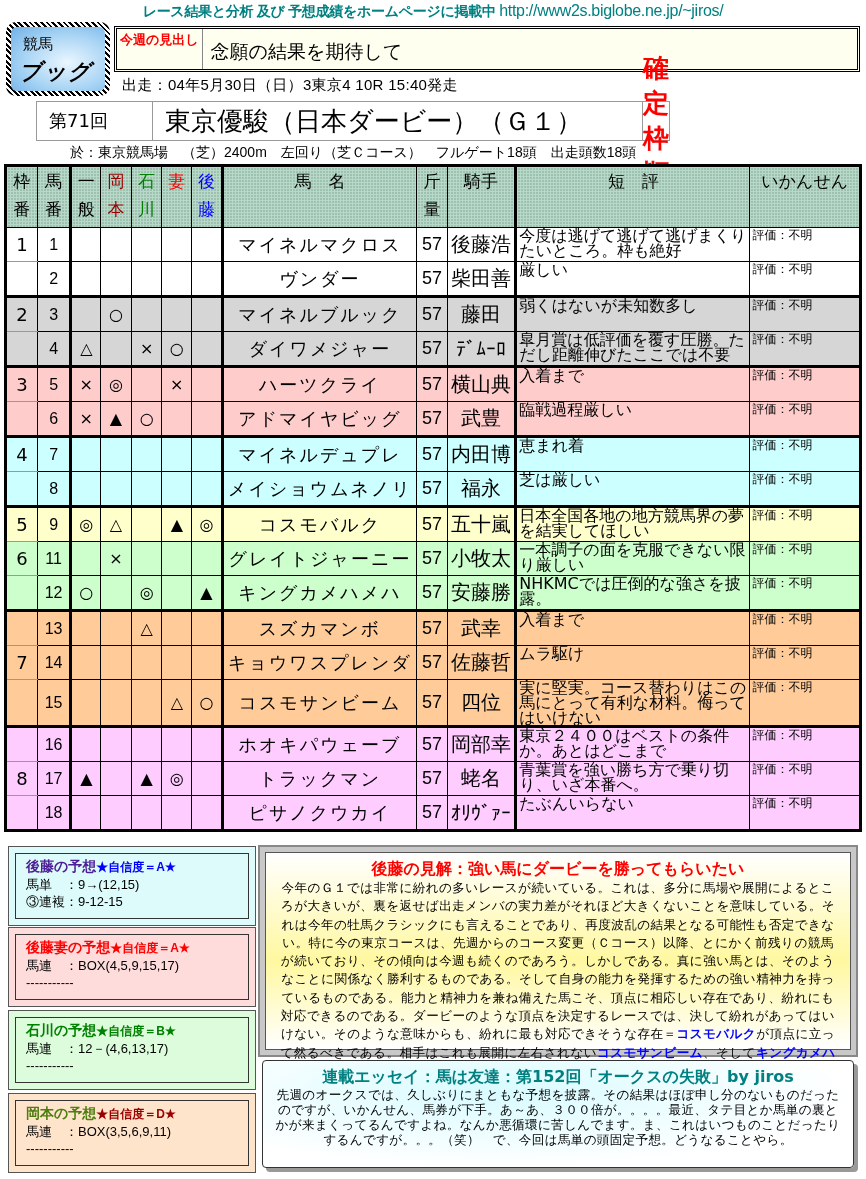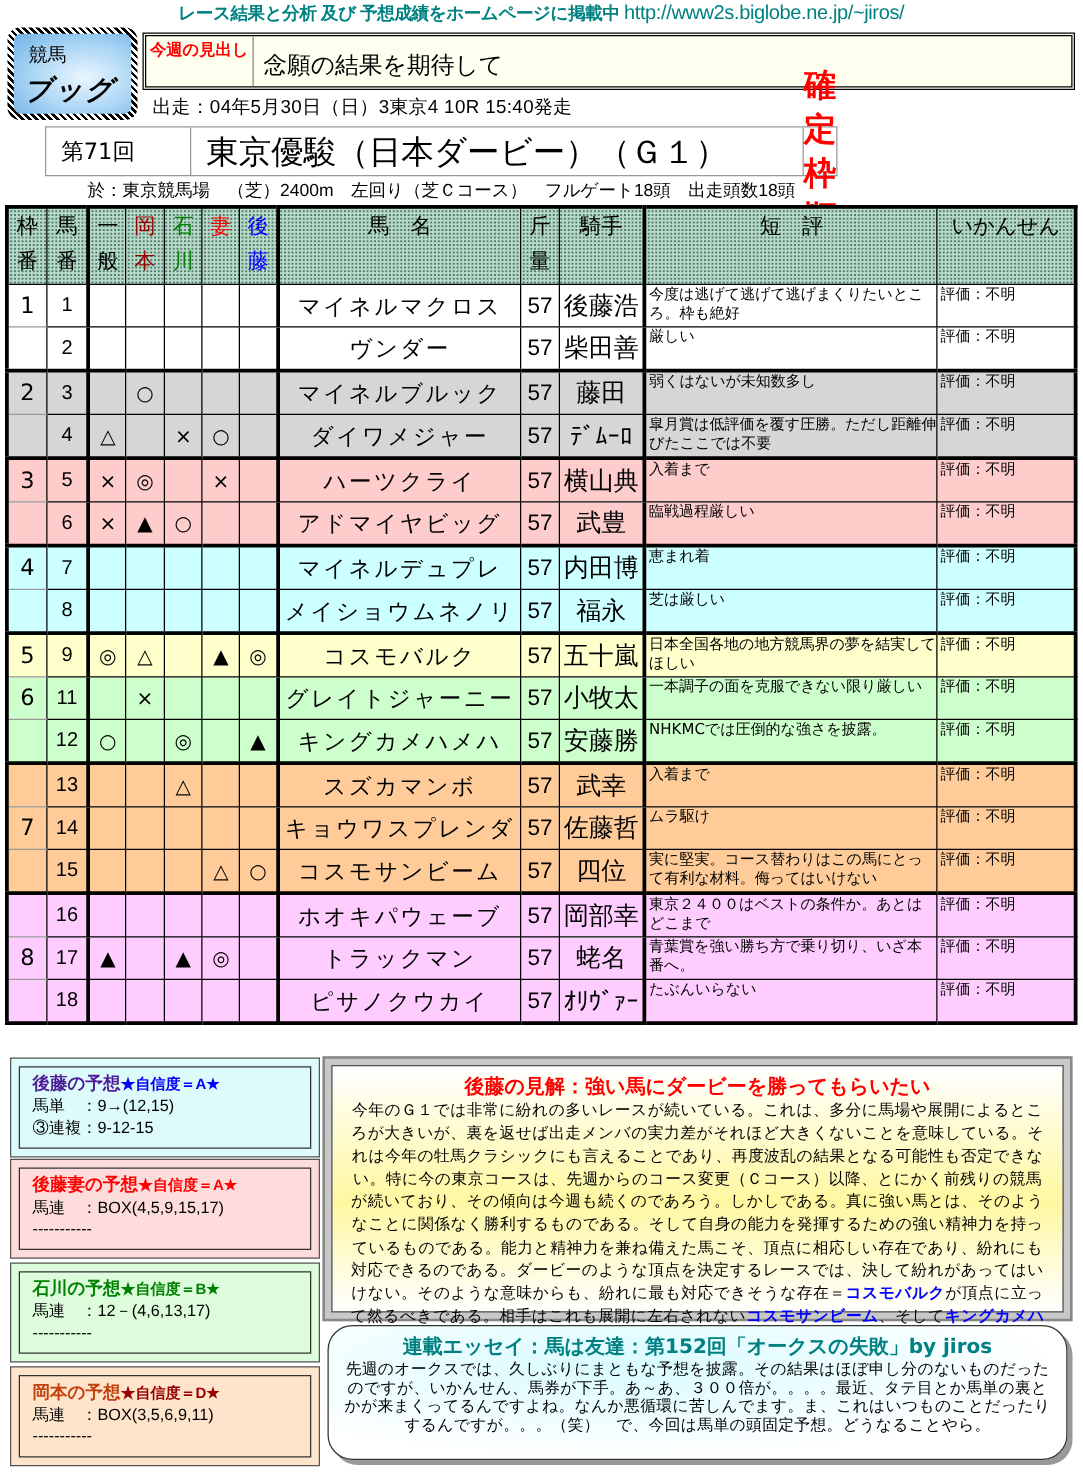--- a/index.html
+++ b/index.html
@@ -25,36 +25,36 @@
   table.race td, table.race th { border:1px solid #000; padding:0; height:33px; font-weight:normal; }
   table.race th { height:60px; background-color:#b8d8c8; background-image:radial-gradient(#4a7c6a 35%, transparent 40%); background-size:3px 3px; font-size:17px; vertical-align:top; line-height:28px; }
   .thick-r { border-right:3px solid #000 !important; }
   .thick-b td { border-bottom:3px solid #000 !important; }
   .c-waku { font-size:18px; font-weight:bold; text-align:center; }
   .c-uma { font-size:16px; text-align:center; font-family:"Liberation Sans", sans-serif; }
   .c-mark { font-size:16px; text-align:center; }
   .c-name { font-size:18px; text-align:center; letter-spacing:2px; }
   .c-kin { font-size:18px; font-weight:bold; text-align:center; font-family:"Liberation Sans", sans-serif; }
   .c-jk { font-size:20px; font-weight:bold; text-align:center; font-family:"DejaVu Serif", serif; white-space:nowrap; overflow:hidden; }
-  .c-cm { font-size:12px; vertical-align:top; line-height:15px; padding-left:2px !important; }
+  .c-cm { font-size:16px; vertical-align:top; line-height:15px; padding-left:2px !important; }
   .c-tr { font-size:12px; vertical-align:top; padding-left:2px !important; line-height:15px; }
   .w1 { background:#ffffff; } .w2 { background:#d6d6d6; } .w3 { background:#ffcccc; }
   .w4 { background:#ccffff; } .w5 { background:#ffffcc; } .w6 { background:#ccffcc; }
   .w7 { background:#ffcc99; } .w8 { background:#ffccff; }
   .waku-cell { border-bottom-color:#999 !important; }
   .pred { position:absolute; left:8px; width:248px; height:80px; box-sizing:border-box; border:1px solid #555; padding:6px; }
   .pred-inner { width:100%; height:100%; border:1px solid #333; box-sizing:border-box; padding:4px 10px; font-size:13px; font-family:"Liberation Sans", sans-serif; line-height:17px; }
   .pred-title { font-weight:bold; font-size:14px; }
   .pred-conf { font-weight:bold; font-size:12px; }
   .view-box { left:258px; top:845px; width:600px; height:212px; border:2px solid #888; box-sizing:border-box; background:#c8c8c8; padding:5px; }
   .view-inner { width:100%; height:100%; box-sizing:border-box; border:1px solid #555; background:linear-gradient(#ffffff, #fff8a0 55%, #ffffff); padding:6px 12px; }
   .view-title { color:#ff0000; font-size:16px; font-weight:bold; line-height:20px; }
   .view-body { font-size:12.6px; line-height:18.3px; letter-spacing:0.4px; }
   .hl { color:#0000ff; font-weight:bold; }
-  .essay-box { left:262px; top:1060px; width:592px; height:108px; border:1px solid #333; border-radius:20px; box-sizing:border-box; background:radial-gradient(ellipse at 40% 30%, #d8fbff, #ffffff 70%); padding:6px 12px; box-shadow:4px 4px 0 #999; }
+  .essay-box { left:262px; top:1060px; width:592px; height:108px; border:1px solid #333; border-radius:4px; box-sizing:border-box; background:radial-gradient(ellipse at 40% 30%, #d8fbff, #ffffff 70%); padding:6px 12px; box-shadow:4px 4px 0 #999; }
   .essay-title { color:#008080; font-size:16px; font-weight:bold; line-height:20px; }
   .essay-body { font-size:12.6px; line-height:15px; letter-spacing:0.3px; }
 </style>
 </head>
 <body>
 
 <div class="abs top-banner">
   <span>レース結果と分析 及び 予想成績をホームページに掲載中</span>
   <span class="url">http://www2s.biglobe.ne.jp/~jiros/</span>
 </div>
@@ -370,21 +370,21 @@
 </div>
 <div class="pred" style="top: 1010px; background: rgb(220, 252, 220);">
   <div class="pred-inner" style="background: rgb(220, 252, 220);">
     <span class="pred-title" style="color: rgb(0, 128, 0);">石川の予想</span><span class="pred-conf" style="color: rgb(0, 128, 0);">★自信度＝B★</span><br>
     <span>馬連　：12－(4,6,13,17)</span><br>
     <span>-----------</span>
   </div>
 </div>
 <div class="pred" style="top: 1093px; background: rgb(255, 228, 204);">
   <div class="pred-inner" style="background: rgb(255, 228, 204);">
-    <span class="pred-title" style="color: #c2410c;">岡本の予想</span><span class="pred-conf" style="color: rgb(153, 0, 0);">★自信度＝D★</span><br>
+    <span class="pred-title" style="color: #4d7c0f;">岡本の予想</span><span class="pred-conf" style="color: rgb(153, 0, 0);">★自信度＝D★</span><br>
     <span>馬連　：BOX(3,5,6,9,11)</span><br>
     <span>-----------</span>
   </div>
 </div>
 
 <div class="abs view-box">
   <div class="view-inner">
     <div class="view-title">後藤の見解：強い馬にダービーを勝ってもらいたい</div>
     <div class="view-body"><span>今年のＧ１では非常に紛れの多いレースが続いている。これは、多分に馬場や展開によるところが大きいが、裏を返せば出走メンバの実力差がそれほど大きくないことを意味している。それは今年の牡馬クラシックにも言えることであり、再度波乱の結果となる可能性も否定できない。特に今の東京コースは、先週からのコース変更（Ｃコース）以降、とにかく前残りの競馬が続いており、その傾向は今週も続くのであろう。しかしである。真に強い馬とは、そのようなことに関係なく勝利するものである。そして自身の能力を発揮するための強い精神力を持っているものである。能力と精神力を兼ね備えた馬こそ、頂点に相応しい存在であり、紛れにも対応できるのである。ダービーのような頂点を決定するレースでは、決して紛れがあってはいけない。そのような意味からも、紛れに最も対応できそうな存在＝</span><span class="hl">コスモバルク</span><span>が頂点に立って然るべきである。相手はこれも展開に左右されない</span><span class="hl">コスモサンビーム</span><span>、そして</span><span class="hl">キングカメハメハ</span><span>は押さえまで。（トラックマン：後藤）</span></div>
   </div>

